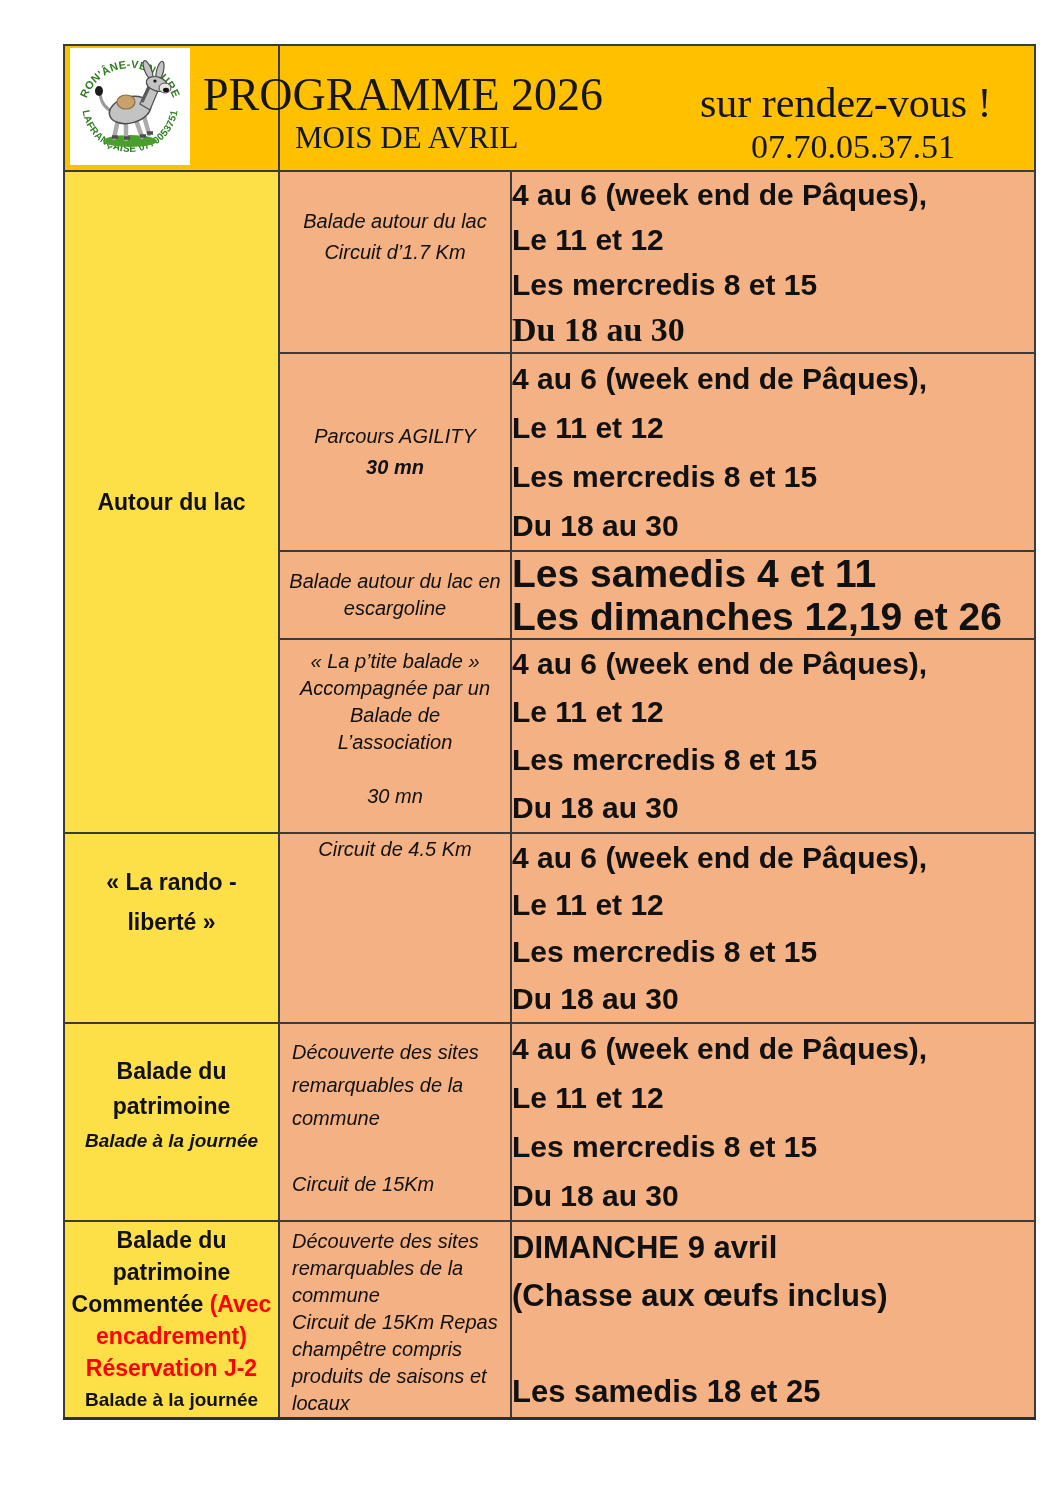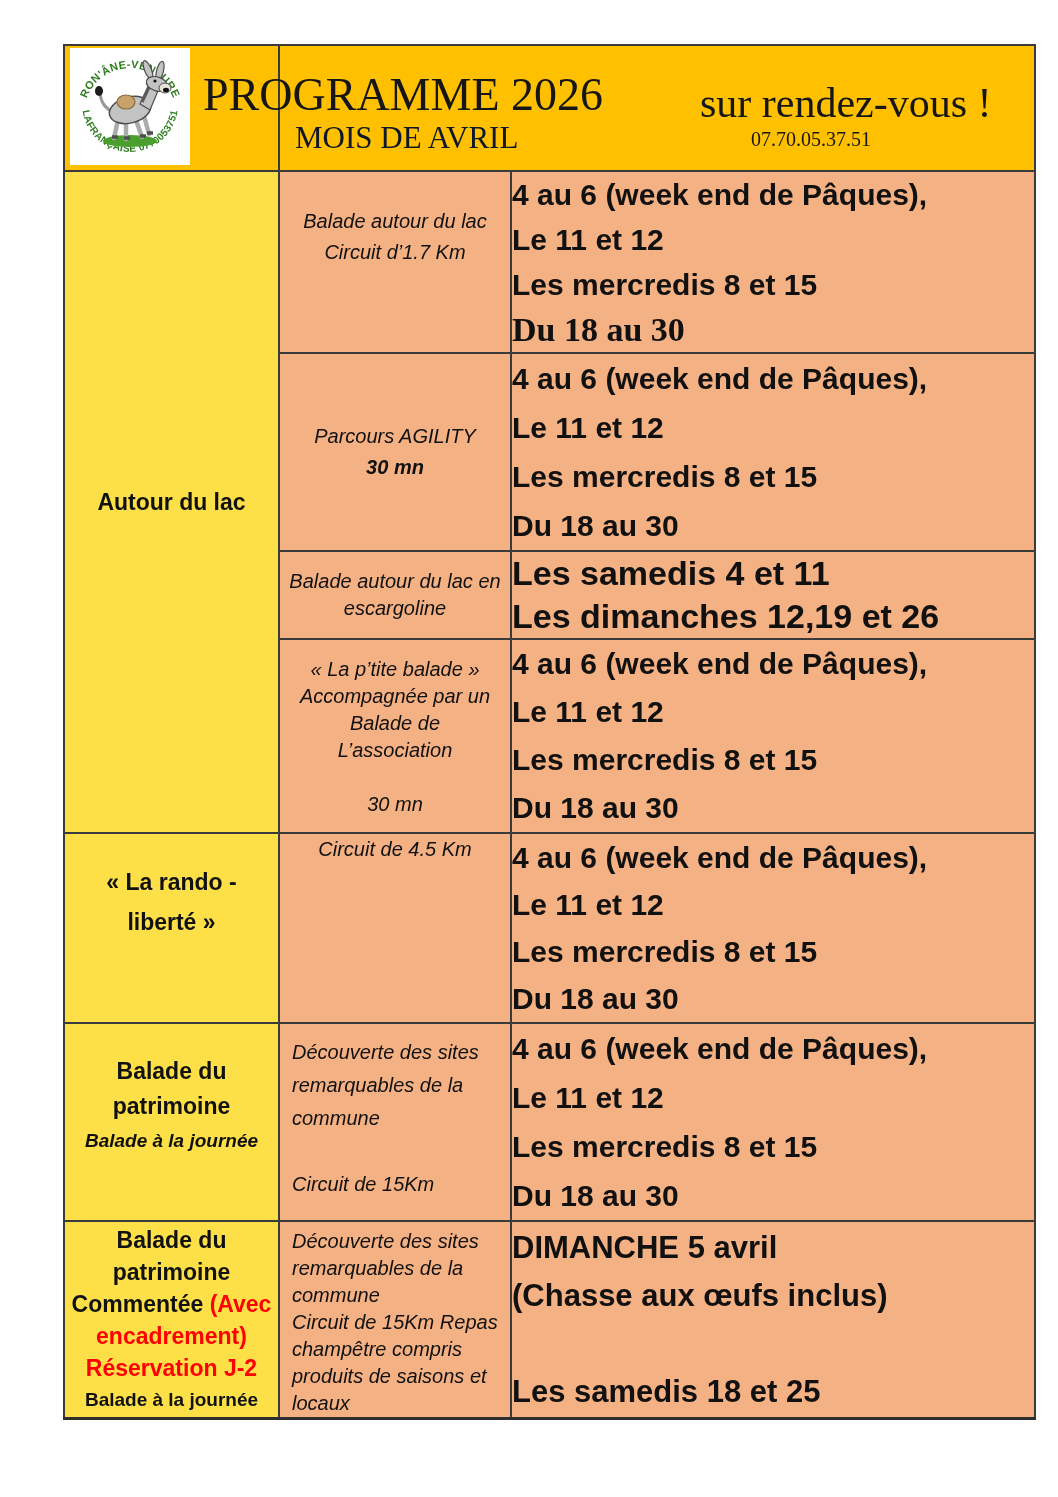--- a/index.html
+++ b/index.html
@@ -8,52 +8,52 @@
   table{border-collapse:collapse;table-layout:fixed;width:971px;}
   td{border:2px solid #3b3b3b;padding:0;overflow:hidden;}
   tr.lastrow td{border-bottom:3px solid #2f2f2f;}
   
   tr.hrow{height:126px;}
   td.hcell{background:#FFC000;}
   .logo-box{position:absolute;left:7px;top:4px;width:120px;height:117px;background:#ffffff;z-index:3;}
   .h-title{position:absolute;left:140px;top:26px;font-family:"Liberation Serif",serif;font-size:46px;line-height:1.1;color:#161616;z-index:4;white-space:nowrap;}
   .h-note{position:absolute;left:637px;top:36px;font-family:"Liberation Serif",serif;font-size:42px;line-height:1.1;color:#161616;z-index:4;white-space:nowrap;}
   .h-month{position:absolute;left:232px;top:76px;font-family:"Liberation Serif",serif;font-size:31px;color:#0f172a;z-index:4;white-space:nowrap;}
-  .h-phone{position:absolute;left:688px;top:84px;font-family:"Liberation Serif",serif;font-size:20px;color:#161616;z-index:4;white-space:nowrap;}
+  .h-phone{position:absolute;left:688px;top:84px;font-family:"Liberation Serif",serif;font-size:34px;color:#161616;z-index:4;white-space:nowrap;}
   
   tr.r1{height:180px;} tr.r2{height:196px;} tr.r3{height:87px;} tr.r4{height:194px;}
   tr.r5{height:188px;} tr.r6{height:195px;} tr.r7{height:193px;}
   
   td.cat{background:#fde047;font-weight:bold;font-size:23px;text-align:center;vertical-align:middle;}
   td.cat .line{line-height:36px;}
   td.cat5{vertical-align:top;padding-top:28px;}
   td.cat5 .line{line-height:40px;}
   td.cat6{vertical-align:top;padding-top:30px;}
   td.cat6 .line{line-height:35px;}
   td.cat7 .line{line-height:32px;font-size:23px;}
   .cat-note{font-style:italic;font-size:19px;font-weight:bold;line-height:33px;}
   .cat-note7{font-size:19px;font-weight:bold;line-height:32px;}
   .red{color:#FF0000;}
   
   td.act{background:#F4B183;font-style:italic;font-size:20px;text-align:center;vertical-align:middle;}
   td.act .line{line-height:31px;}
   td.act1{vertical-align:top;padding-top:34px;}
-  td.act4{vertical-align:top;padding-top:16px;margin-top:16px;}
+  td.act4{vertical-align:top;padding-top:8px;margin-top:16px;}
   td.act4 .line{line-height:27px;}
   td.act5{vertical-align:top;padding-top:0;}
   td.act6{vertical-align:top;text-align:left;padding:12px 6px 0 12px;}
   td.act6 .line{line-height:33px;}
   td.act7{vertical-align:top;text-align:left;padding:6px 6px 0 12px;}
   td.act7 .line{line-height:27px;}
   .boldital{font-weight:bold;}
   
   td.dat{background:#F4B183;font-weight:bold;font-size:30px;text-align:left;vertical-align:middle;}
   td.dat .line{line-height:45px;}
   td.dat2 .line{line-height:49px;}
-  td.dat3 .line{line-height:43px;font-size:34px;}
+  td.dat3 .line{line-height:43px;font-size:39px;}
   td.dat4 .line{line-height:48px;}
   td.dat5 .line{line-height:47px;}
   td.dat6 .line{line-height:49px;}
   td.dat7 .line{line-height:48px;font-size:31px;}
   .d-serif{font-family:"Liberation Serif",serif;font-size:34px;}
   .line:empty::before{content:"\00a0";}
 </style>
 </head>
 <body>
 
@@ -178,21 +178,21 @@
       <td class="act act7">
         <div class="line">Découverte des sites</div>
         <div class="line">remarquables de la</div>
         <div class="line">commune</div>
         <div class="line"> Circuit de 15Km Repas</div>
         <div class="line">champêtre compris</div>
         <div class="line">produits de saisons et</div>
         <div class="line">locaux</div>
       </td>
       <td class="dat dat7">
-        <div class="line">DIMANCHE 5 avril</div>
+        <div class="line">DIMANCHE 9 avril</div>
         <div class="line">(Chasse aux œufs inclus)</div>
         <div class="line"></div>
         <div class="line">Les samedis 18 et 25</div>
       </td>
     </tr>
   </tbody>
     </table>
 
   <div class="logo-box">
     <svg viewBox="0 0 120 117" width="120" height="117">

